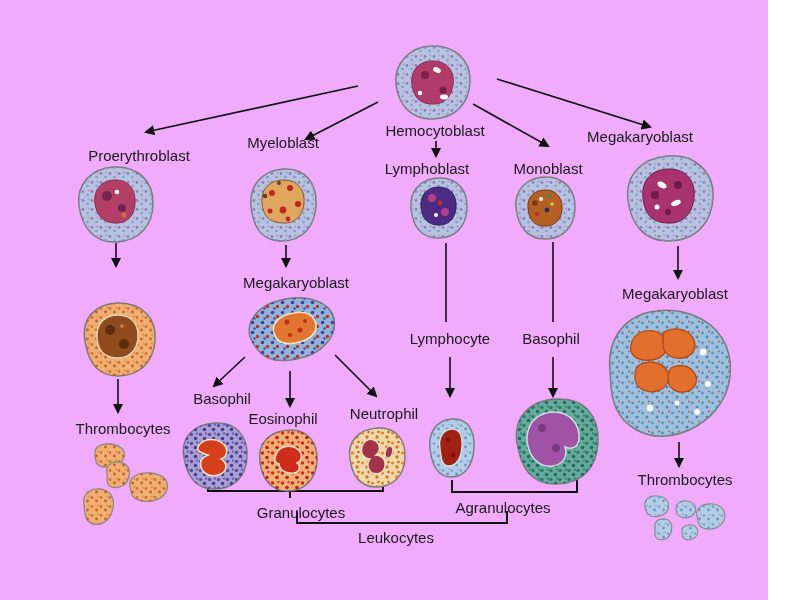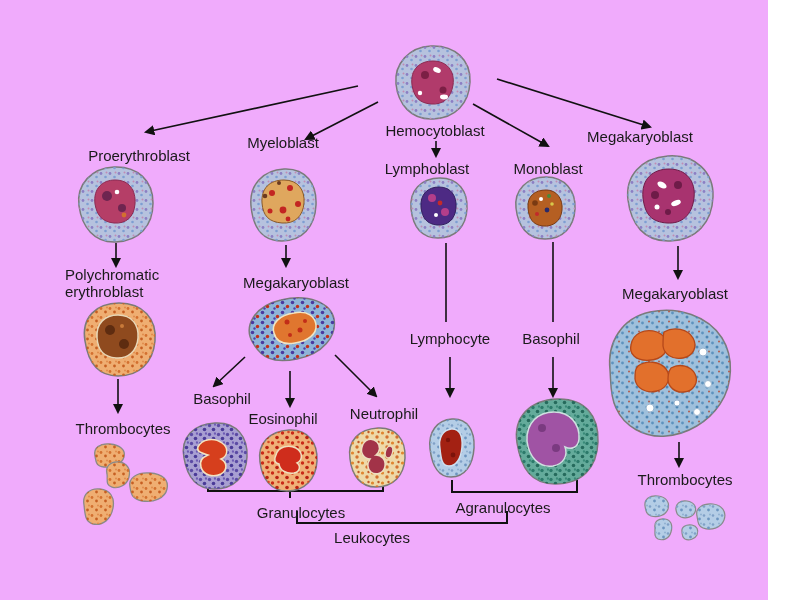--- a/index.html
+++ b/index.html
@@ -256,30 +256,26 @@
     <path d="M682,532 C681,527 686,524 692,525 C697,526 699,530 697,535 C695,539 689,541 685,539 C682,537 682,535 682,532 Z" fill="url(#dotsLtBlue)" stroke="none"></path>
   </g>
 </svg>
 
 <div class="lbl" style="left:435px;top:122px">Hemocytoblast</div>
 <div class="lbl" style="left:139px;top:147px">Proerythroblast</div>
 <div class="lbl" style="left:283px;top:134px">Myeloblast</div>
 <div class="lbl" style="left:427px;top:160px">Lymphoblast</div>
 <div class="lbl" style="left:548px;top:160px">Monoblast</div>
 <div class="lbl" style="left:640px;top:128px">Megakaryoblast</div>
-<div class="lbl left-align" style="left:65px;top:266px">
-  <span>Polychromatic</span><br>
-  <span>erythroblast</span>
-</div>
 <div class="lbl" style="left:296px;top:274px">Megakaryoblast</div>
 <div class="lbl" style="left:450px;top:330px">Lymphocyte</div>
 <div class="lbl" style="left:551px;top:330px">Basophil</div>
 <div class="lbl" style="left:675px;top:285px">Megakaryoblast</div>
 <div class="lbl" style="left:222px;top:390px">Basophil</div>
 <div class="lbl" style="left:283px;top:410px">Eosinophil</div>
 <div class="lbl" style="left:384px;top:405px">Neutrophil</div>
 <div class="lbl" style="left:123px;top:420px">Thrombocytes</div>
 <div class="lbl" style="left:685px;top:471px">Thrombocytes</div>
 <div class="lbl" style="left:301px;top:504px">Granulocytes</div>
 <div class="lbl" style="left:503px;top:499px">Agranulocytes</div>
-<div class="lbl" style="left:372px;top:529px">Leukocytes</div>
+<div class="lbl" style="left:396px;top:529px">Leukocytes</div>
 
 </div>
 
 </body></html>

